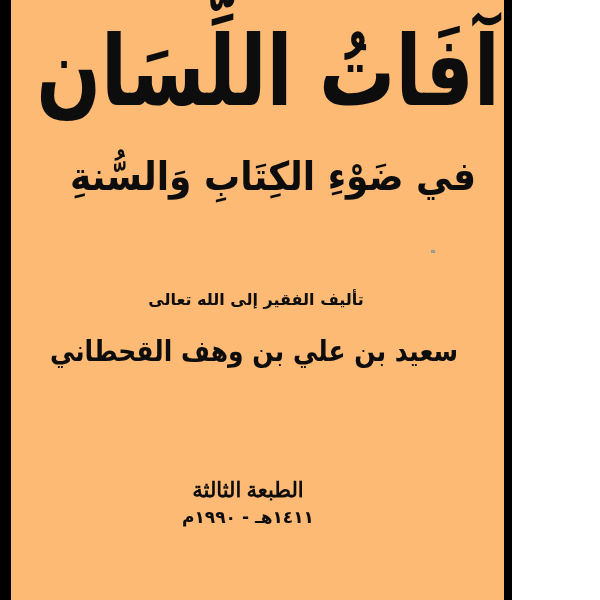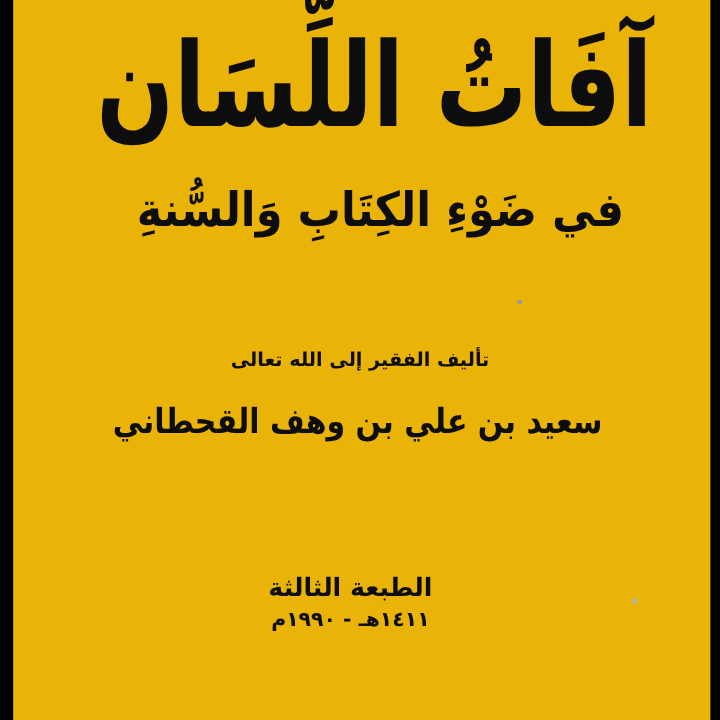--- a/index.html
+++ b/index.html
@@ -2,23 +2,23 @@
 <html lang="ar"><head>
 <meta charset="utf-8">
 <style>
   html, body {
     margin: 0;
     padding: 0;
     background: #ffffff;
   }
   .page {
     position: relative;
-    width: 600px;
+    width: 512px;
     height: 600px;
-    background: #eab308;
+    background: #fdba74;
     overflow: hidden;
     font-family: "DejaVu Sans", sans-serif;
     color: #0d0d0d;
   }
   .edge {
     position: absolute;
     top: 0;
     height: 600px;
     background: #000000;
   }
@@ -70,20 +70,21 @@
     transform: translateX(calc(-50% - 8px));
     direction: rtl;
     text-align: center;
     font-weight: bold;
     white-space: nowrap;
   }
   .edition {
     display: block;
     font-size: 21px;
     line-height: 28px;
+    font-family: Liberation Serif, serif;
   }
   .date {
     display: block;
     font-size: 17px;
     line-height: 26px;
   }
   .speck {
     position: absolute;
     background: #a9a9a9;
   }

